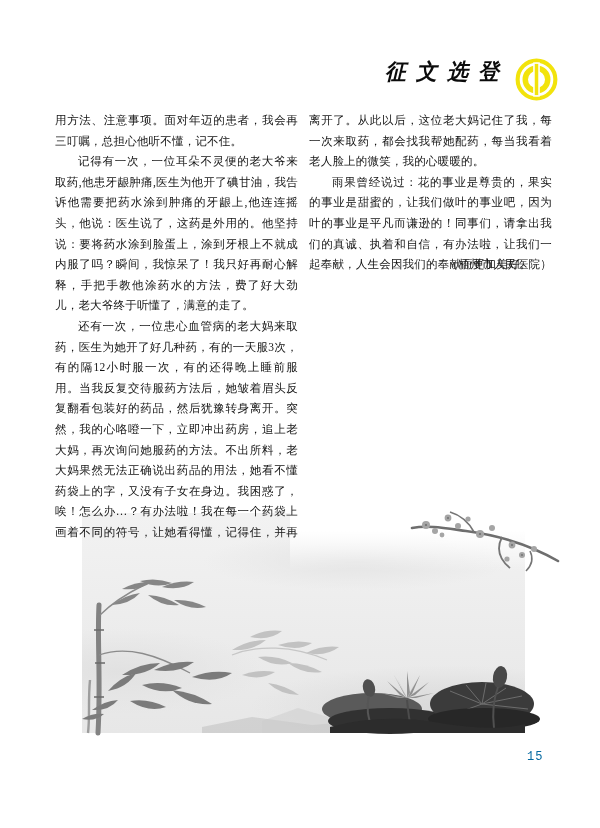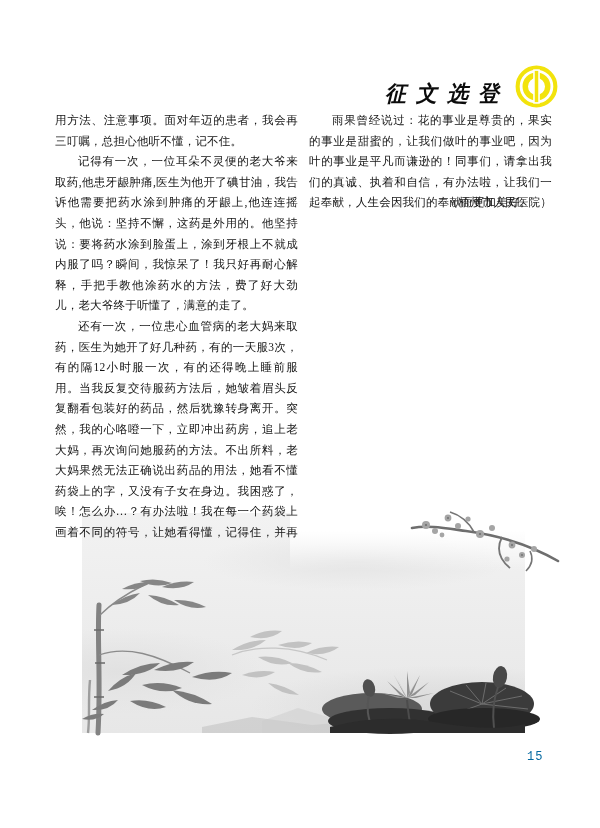--- a/index.html
+++ b/index.html
@@ -9,21 +9,21 @@
     position:relative;
     overflow:hidden;
     font-family:"Liberation Serif", serif;
     color:#141414;
   }
   .page{position:absolute;inset:0;}
 
   
   .header{
     position:absolute;top:58px;left:0;right:42px;height:50px;
-    display:flex;align-items:flex-end;justify-content:flex-end;gap:6px;
+    display:flex;align-items:flex-start;justify-content:flex-end;gap:6px;
   }
   .header-title{
     font-size:21px;font-weight:700;font-style:italic;
     letter-spacing:10px;color:#0b0b0b;
     transform:scaleY(1.05);
     white-space:nowrap;
   }
   .union-logo{width:43px;height:43px;flex:0 0 auto;}
 
   
@@ -193,24 +193,25 @@
 
       <ellipse cx="418" cy="172" rx="7" ry="11" fill="#484848" transform="rotate(10 418 172)"></ellipse>
       <path d="M416,182 C411,196 410,207 412,223" stroke="#505050" stroke-width="2" fill="none"></path>
 
       <path d="M248,222 Q300,208 358,218 Q412,227 443,219 L443,228 L248,228 Z" fill="#2c2c2c"></path>
     </g>
   </svg>
 
   <div class="col col-left">
     <p class="no-indent">用方法、注意事项。面对年迈的患者，我会再三叮嘱，总担心他听不懂，记不住。</p>
-    <p>记得有一次，一位耳朵不灵便的老大爷来取药,他患牙龈肿痛,医生为他开了碘甘油，我告诉他需要把药水涂到肿痛的牙龈上,他连连摇头，他说：坚持不懈，这药是外用的。他坚持说：要将药水涂到脸蛋上，涂到牙根上不就成内服了吗？瞬间，我惊呆了！我只好再耐心解释，手把手教他涂药水的方法，费了好大劲儿，老大爷终于听懂了，满意的走了。</p>
+    <p>记得有一次，一位耳朵不灵便的老大爷来取药,他患牙龈肿痛,医生为他开了碘甘油，我告诉他需要把药水涂到肿痛的牙龈上,他连连摇头，他说：医生说了，这药是外用的。他坚持说：要将药水涂到脸蛋上，涂到牙根上不就成内服了吗？瞬间，我惊呆了！我只好再耐心解释，手把手教他涂药水的方法，费了好大劲儿，老大爷终于听懂了，满意的走了。</p>
     <p>还有一次，一位患心血管病的老大妈来取药，医生为她开了好几种药，有的一天服3次，有的隔12小时服一次，有的还得晚上睡前服用。当我反复交待服药方法后，她皱着眉头反复翻看包装好的药品，然后犹豫转身离开。突然，我的心咯噔一下，立即冲出药房，追上老大妈，再次询问她服药的方法。不出所料，老大妈果然无法正确说出药品的用法，她看不懂药袋上的字，又没有子女在身边。我困惑了，唉！怎么办…？有办法啦！我在每一个药袋上画着不同的符号，让她看得懂，记得住，并再三叮嘱，直到她完全明白。老大妈怀着满意的微笑</p>
   </div>
 
   <div class="col col-right">
+    <p class="no-indent">离开了。从此以后，这位老大妈记住了我，每一次来取药，都会找我帮她配药，每当我看着老人脸上的微笑，我的心暖暖的。</p>
     <p>雨果曾经说过：花的事业是尊贵的，果实的事业是甜蜜的，让我们做叶的事业吧，因为叶的事业是平凡而谦逊的！同事们，请拿出我们的真诚、执着和自信，有办法啦，让我们一起奉献，人生会因我们的奉献而更加美好。</p>
     <div class="attribution">（梧州市人民医院）</div>
   </div>
 
   <div class="page-number">15</div>
 
 </div>
 
 </body></html>

